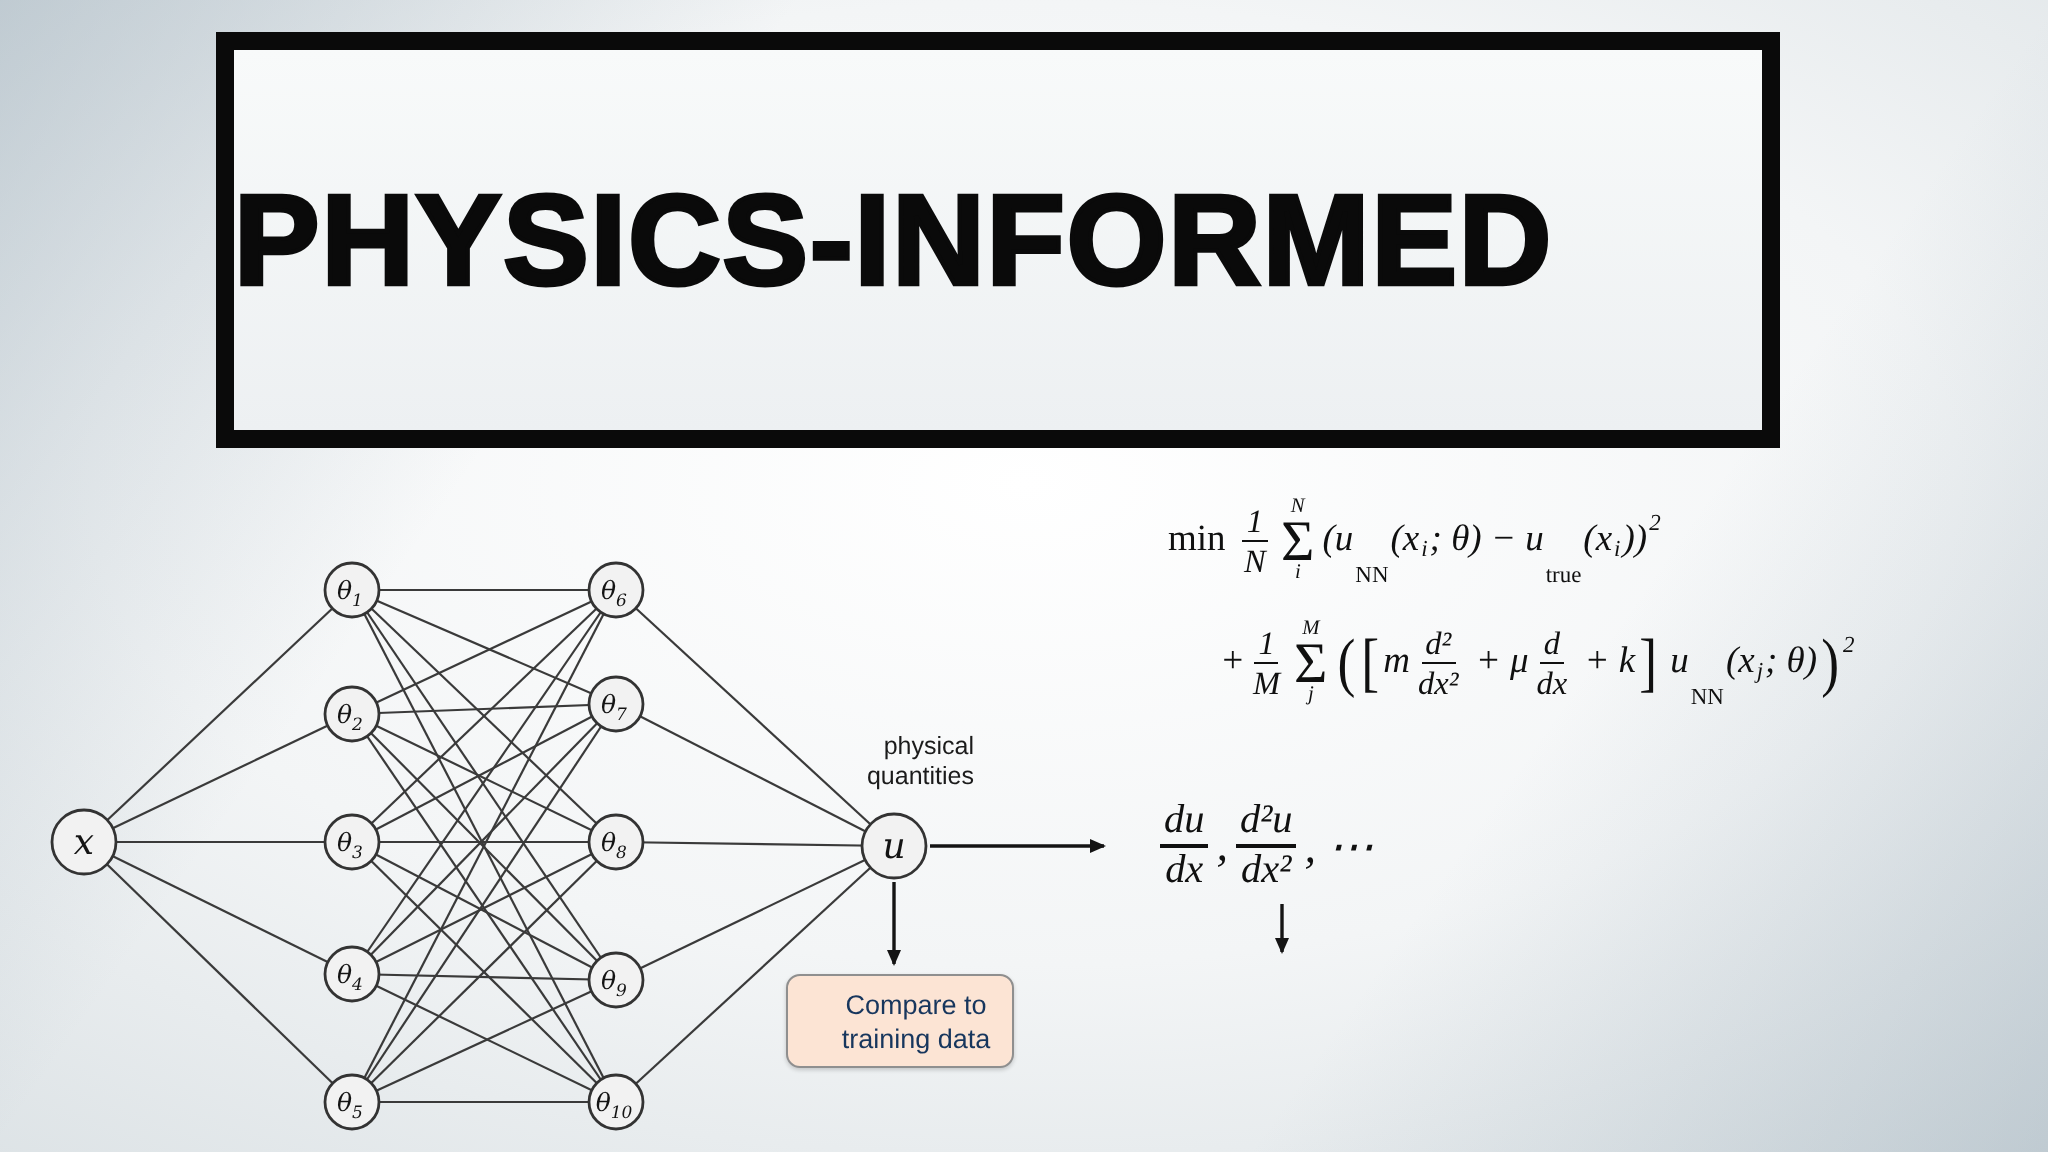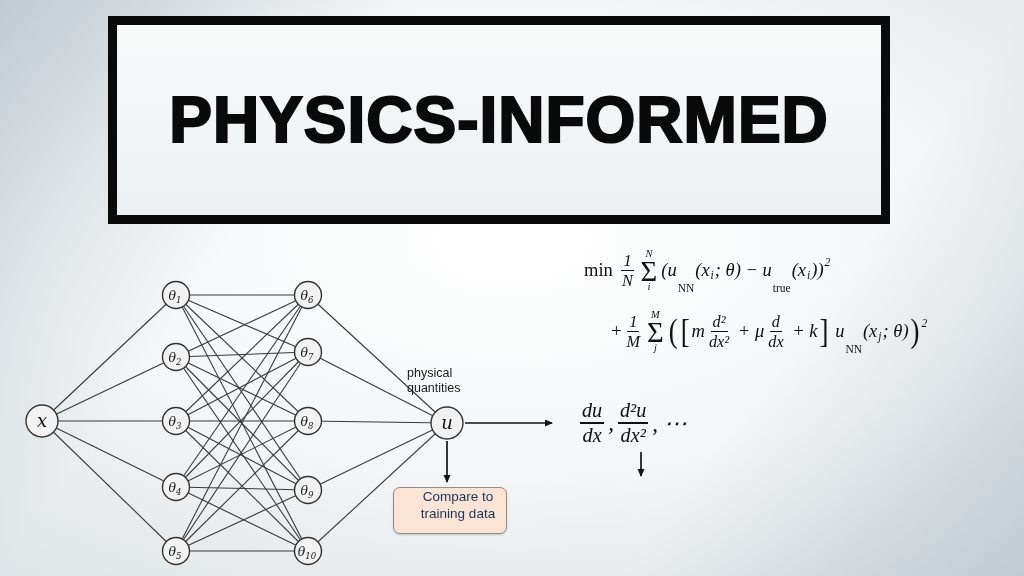--- a/index.html
+++ b/index.html
@@ -11,46 +11,46 @@
       linear-gradient(125deg, rgba(146,165,178,0.45) 0%, rgba(255,255,255,0) 28%),
       linear-gradient(305deg, rgba(146,165,178,0.40) 0%, rgba(255,255,255,0) 28%),
       radial-gradient(ellipse 120% 110% at 50% 42%, #ffffff 0%, #f3f5f6 38%, #dde3e6 68%, #c3ccd2 100%);
   }
 
   
   .title-box {
     position: absolute; left: 108px; top: 16px; width: 782px; height: 208px;
     border: 9px solid #0a0a0a;
     background: linear-gradient(180deg, #f8fafa 0%, #edf0f2 100%);
-    display: flex; flex-direction: column; align-items: center; justify-content: center;
+    display: flex; flex-direction: row; align-items: center; justify-content: flex-start;
   }
   .title-line {
     font-weight: 700; font-size: 64px; line-height: 77px; letter-spacing: 1px;
     color: #0a0a0a; -webkit-text-stroke: 2.2px #0a0a0a; white-space: nowrap;
   }
 
   
   #net-svg { position: absolute; left: 0; top: 0; }
   .edge  { stroke: #3a3a3a; stroke-width: 1.1; }
   .node  { fill: #f2f2f2; stroke: #333333; stroke-width: 1.4; }
   .nlabel { fill: #141414; font-family: "DejaVu Serif", serif; font-style: italic; }
   .arrow { stroke: #141414; stroke-width: 1.7; }
 
   
   .caption {
     position: absolute; font-size: 12.5px; line-height: 15px; color: #1b1b1b;
-    text-align: left; white-space: pre-line;
+    text-align: right; white-space: pre-line;
   }
   .caption.input-cap  { left: 4px;  top: 449px; width: 80px; }
   .caption.output-cap { left: 407px; top: 366px; width: 80px; }
 
   
   .box {
     position: absolute; border: 1.6px solid #8f8f8f; border-radius: 7px;
-    display: flex; justify-content: center;
+    display: flex; align-items: center; justify-content: center;
     text-align: center; white-space: pre-line; font-size: 13.5px; line-height: 17px;
     box-shadow: 0 1px 2px rgba(0,0,0,0.18);
     padding-left: 16px;
   }
   .box.pink  { background: #fce4d4; color: #17365d; left: 393px; top: 487px; width: 114px; height: 47px; }
   .box.green { background: #e5efdc; color: #101010; left: 569px; top: 481px; width: 198px; height: 73px; }
 
   
   .formula {
     position: absolute; color: #101010; display: flex; align-items: center;

